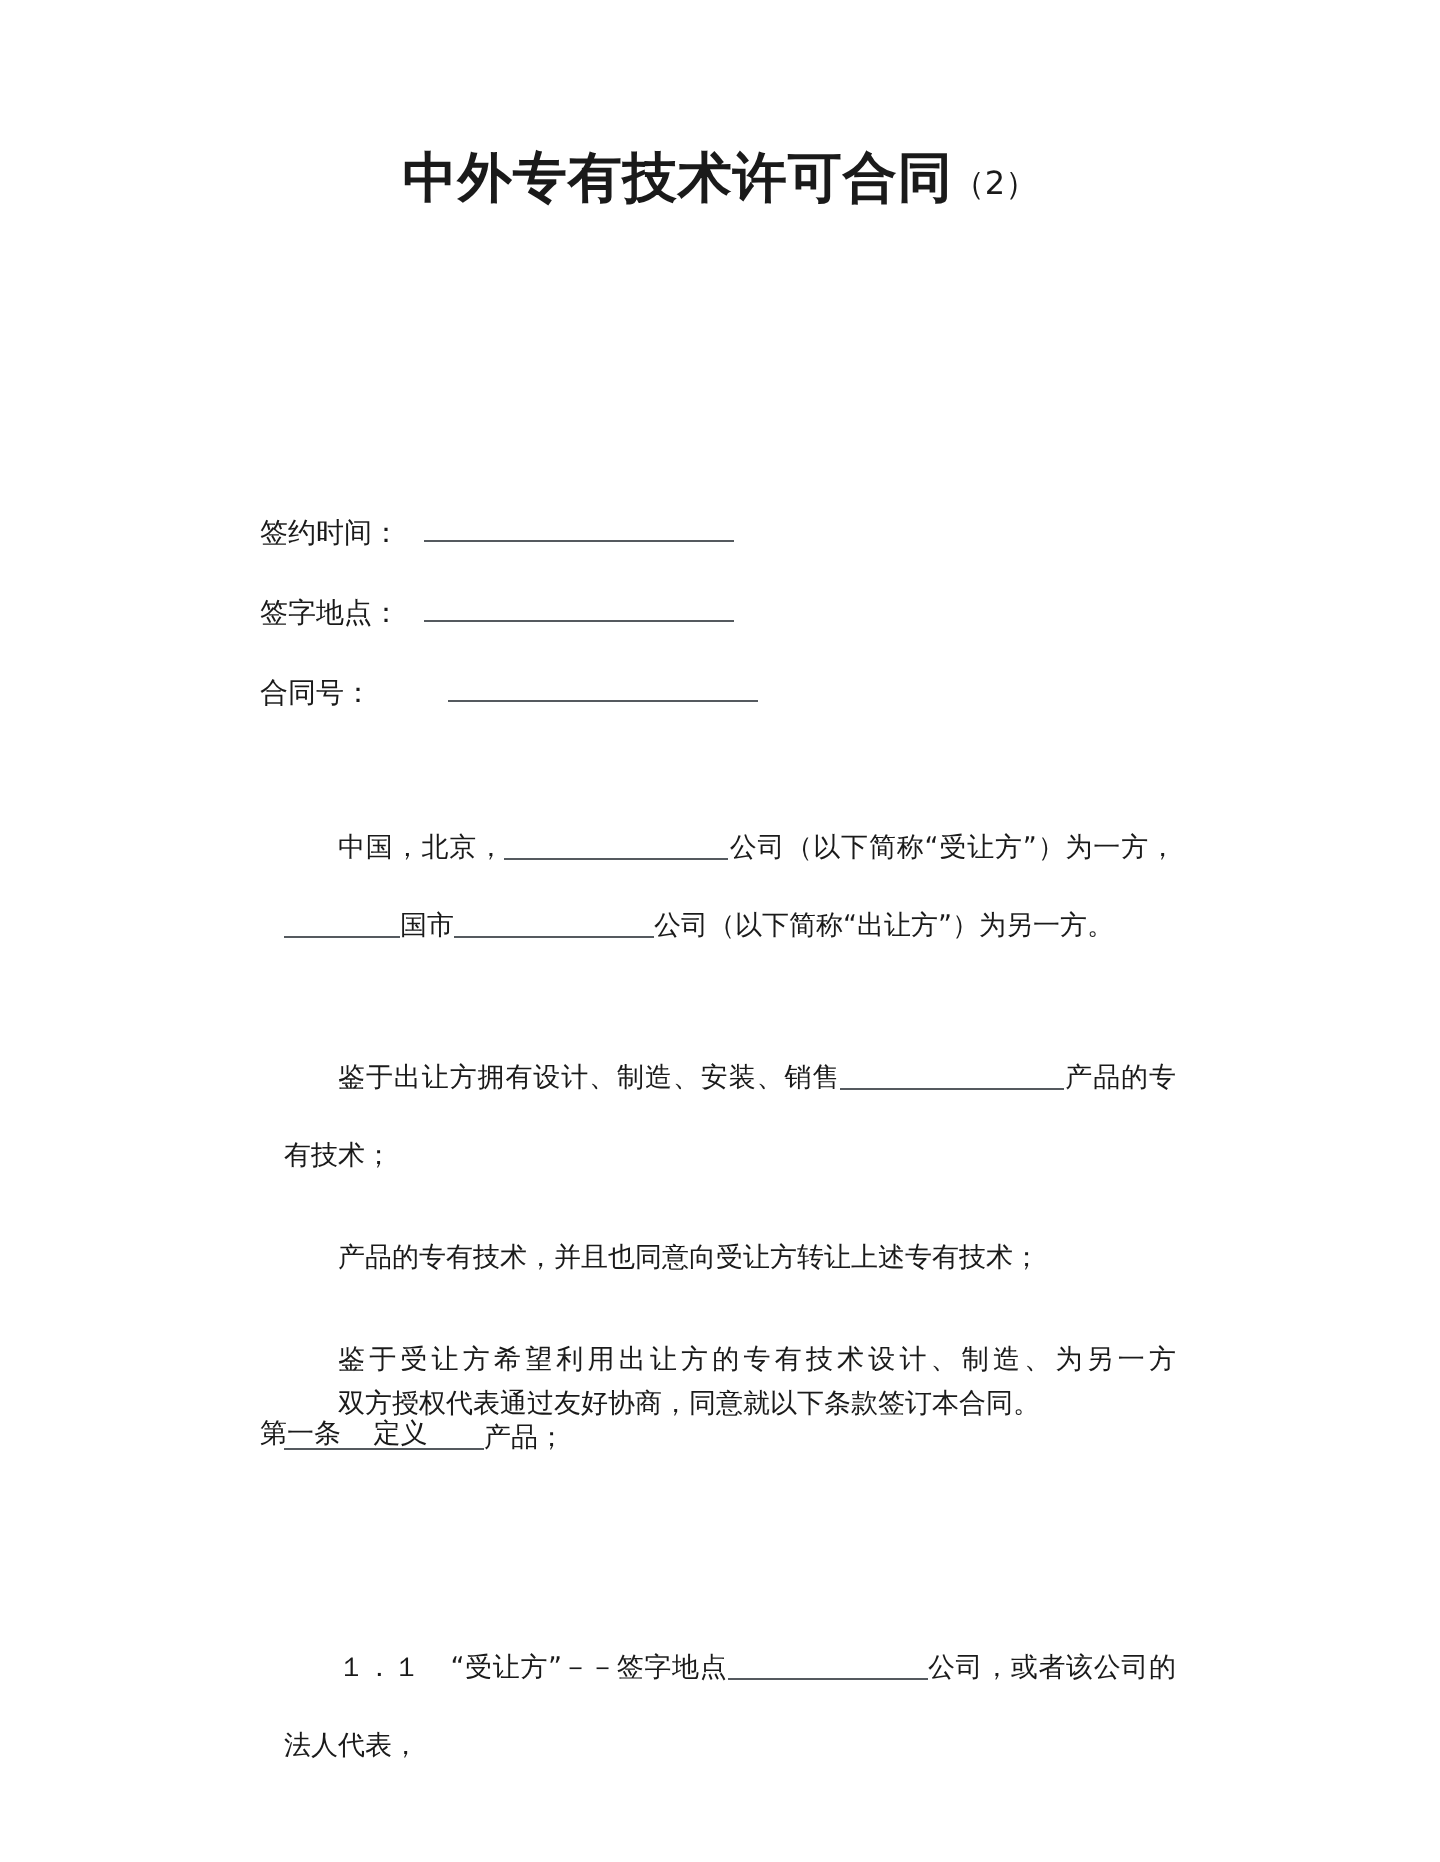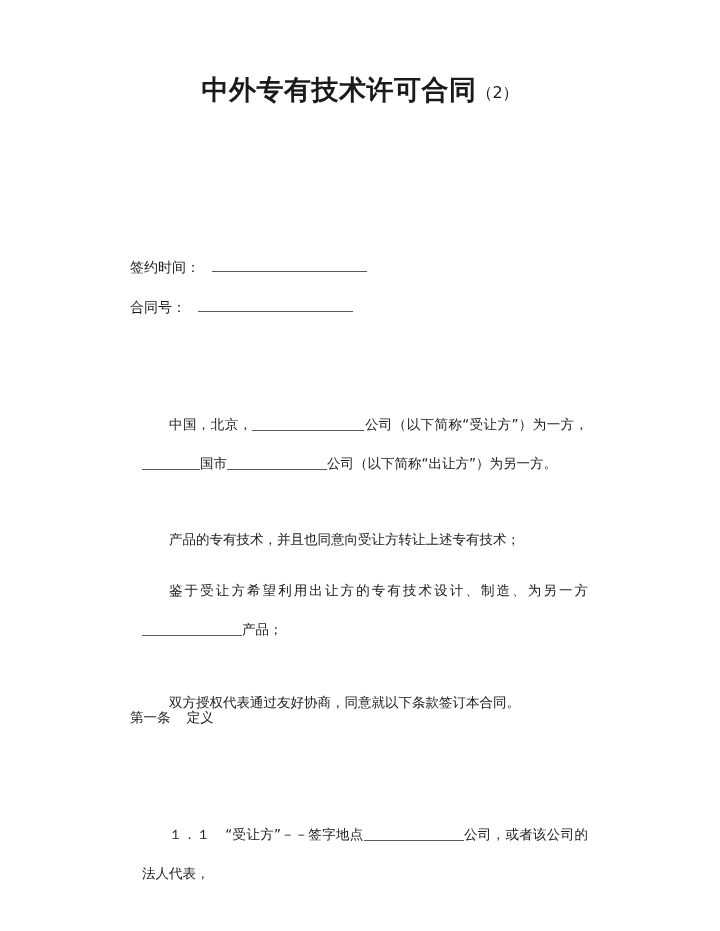--- a/index.html
+++ b/index.html
@@ -124,30 +124,35 @@
   <div class="doc-title">
     <span class="title-main">中外专有技术许可合同</span><span class="title-suffix">（2）</span>
   </div>
 
   <div class="form-block">
     <div class="form-row">
       <span class="form-label">签约时间：</span>
       <span class="form-blank"></span>
     </div>
     <div class="form-row">
+      <span class="form-label">签字地点：</span>
+      <span class="form-blank"></span>
+    </div>
+    <div class="form-row">
       <span class="form-label">合同号：</span>
       <span class="form-blank"></span>
     </div>
   </div>
 
   <div class="body-text p-parties">
     <p class="para indent2"><span>中国，北京，</span><span class="blank-inline w-lg"></span><span>公司（以下简称“受让方”）为一方，</span><span class="blank-inline w-xs"></span><span>国市</span><span class="blank-inline w-md"></span><span>公司（以下简称“出让方”）为另一方。</span></p>
   </div>
 
   <div class="body-text p-recitals">
+    <p class="para indent2"><span>鉴于出让方拥有设计、制造、安装、销售</span><span class="blank-inline w-lg"></span><span>产品的专有技术；</span></p>
     <p class="para indent2"><span>产品的专有技术，并且也同意向受让方转让上述专有技术；</span></p>
     <p class="para indent2"><span>鉴于受让方希望利用出让方的专有技术设计、制造、为另一方</span><span class="blank-inline w-md"></span><span>产品；</span></p>
   </div>
 
   <div class="body-text p-agree">
     <p class="para indent2">双方授权代表通过友好协商，同意就以下条款签订本合同。</p>
   </div>
 
   <div class="sec-heading sec-title"><span>第一条</span><span class="sec-gap"></span><span>定义</span></div>
 

